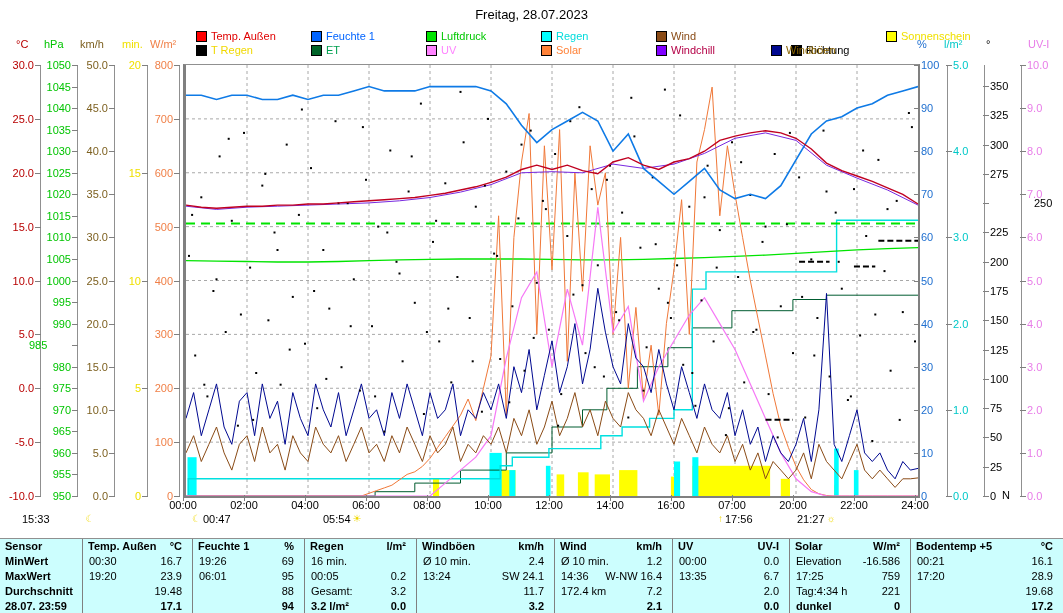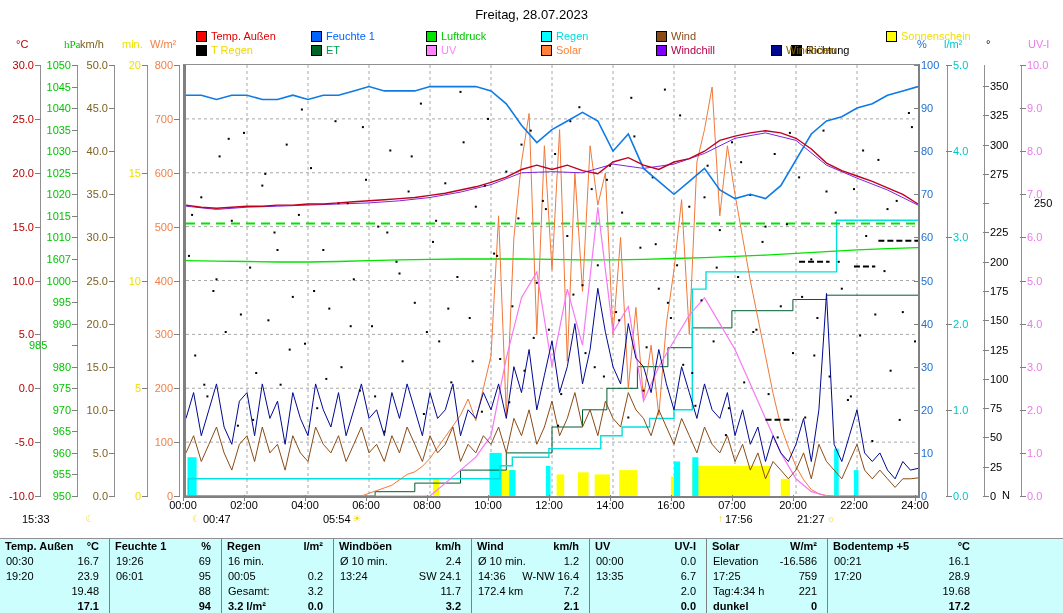--- a/index.html
+++ b/index.html
@@ -106,42 +106,42 @@
       <div class="ax-tick" style="width: 6px; left: 35px; top: 280.5px;"></div>
       <span class="ax-lab" style="color: rgb(184, 0, 0); top: 275.5px; left: -8px; width: 42px; text-align: right;">10.0</span>
       <div class="ax-tick" style="width: 6px; left: 35px; top: 334.375px;"></div>
       <span class="ax-lab" style="color: rgb(184, 0, 0); top: 329.375px; left: -8px; width: 42px; text-align: right;">5.0</span>
       <div class="ax-tick" style="width: 6px; left: 35px; top: 388.25px;"></div>
       <span class="ax-lab" style="color: rgb(184, 0, 0); top: 383.25px; left: -8px; width: 42px; text-align: right;">0.0</span>
       <div class="ax-tick" style="width: 6px; left: 35px; top: 442.125px;"></div>
       <span class="ax-lab" style="color: rgb(184, 0, 0); top: 437.125px; left: -8px; width: 42px; text-align: right;">-5.0</span>
       <div class="ax-tick" style="width: 6px; left: 35px; top: 496px;"></div>
       <span class="ax-lab" style="color: rgb(184, 0, 0); top: 491px; left: -8px; width: 42px; text-align: right;">-10.0</span>
-      <span class="ax-unit" style="left: 64px; color: rgb(0, 196, 0); font-family: Liberation Serif, serif;">hPa</span>
+      <span class="ax-unit" style="left: 44px; color: rgb(0, 196, 0);">hPa</span>
       <div class="ax-line" style="left: 77px; top: 65px; height: 431px;"></div>
       <div class="ax-tick" style="width: 6px; left: 72px; top: 65px;"></div>
       <span class="ax-lab" style="color: rgb(0, 196, 0); top: 60px; left: 29px; width: 42px; text-align: right;">1050</span>
       <div class="ax-tick" style="width: 6px; left: 72px; top: 86.55px;"></div>
       <span class="ax-lab" style="color: rgb(0, 196, 0); top: 81.55px; left: 29px; width: 42px; text-align: right;">1045</span>
       <div class="ax-tick" style="width: 6px; left: 72px; top: 108.1px;"></div>
       <span class="ax-lab" style="color: rgb(0, 196, 0); top: 103.1px; left: 29px; width: 42px; text-align: right;">1040</span>
       <div class="ax-tick" style="width: 6px; left: 72px; top: 129.65px;"></div>
       <span class="ax-lab" style="color: rgb(0, 196, 0); top: 124.65px; left: 29px; width: 42px; text-align: right;">1035</span>
       <div class="ax-tick" style="width: 6px; left: 72px; top: 151.2px;"></div>
       <span class="ax-lab" style="color: rgb(0, 196, 0); top: 146.2px; left: 29px; width: 42px; text-align: right;">1030</span>
       <div class="ax-tick" style="width: 6px; left: 72px; top: 172.75px;"></div>
       <span class="ax-lab" style="color: rgb(0, 196, 0); top: 167.75px; left: 29px; width: 42px; text-align: right;">1025</span>
       <div class="ax-tick" style="width: 6px; left: 72px; top: 194.3px;"></div>
       <span class="ax-lab" style="color: rgb(0, 196, 0); top: 189.3px; left: 29px; width: 42px; text-align: right;">1020</span>
       <div class="ax-tick" style="width: 6px; left: 72px; top: 215.85px;"></div>
       <span class="ax-lab" style="color: rgb(0, 196, 0); top: 210.85px; left: 29px; width: 42px; text-align: right;">1015</span>
       <div class="ax-tick" style="width: 6px; left: 72px; top: 237.4px;"></div>
       <span class="ax-lab" style="color: rgb(0, 196, 0); top: 232.4px; left: 29px; width: 42px; text-align: right;">1010</span>
       <div class="ax-tick" style="width: 6px; left: 72px; top: 258.95px;"></div>
-      <span class="ax-lab" style="color: rgb(0, 196, 0); top: 253.95px; left: 29px; width: 42px; text-align: right;">1607</span>
+      <span class="ax-lab" style="color: rgb(0, 196, 0); top: 253.95px; left: 29px; width: 42px; text-align: right;">1005</span>
       <div class="ax-tick" style="width: 6px; left: 72px; top: 280.5px;"></div>
       <span class="ax-lab" style="color: rgb(0, 196, 0); top: 275.5px; left: 29px; width: 42px; text-align: right;">1000</span>
       <div class="ax-tick" style="width: 6px; left: 72px; top: 302.05px;"></div>
       <span class="ax-lab" style="color: rgb(0, 196, 0); top: 297.05px; left: 29px; width: 42px; text-align: right;">995</span>
       <div class="ax-tick" style="width: 6px; left: 72px; top: 323.6px;"></div>
       <span class="ax-lab" style="color: rgb(0, 196, 0); top: 318.6px; left: 29px; width: 42px; text-align: right;">990</span>
       <div class="ax-tick" style="width: 6px; left: 72px; top: 345.15px;"></div>
       <span class="ax-lab" style="color: rgb(0, 196, 0); top: 340.15px; left: 29px; width: 42px; text-align: left;">985</span>
       <div class="ax-tick" style="width: 6px; left: 72px; top: 366.7px;"></div>
       <span class="ax-lab" style="color: rgb(0, 196, 0); top: 361.7px; left: 29px; width: 42px; text-align: right;">980</span>
@@ -587,20 +587,29 @@
       <div class="astro" style="left: 718px;">
         <span class="ic">↑</span>
         <span>17:56</span>
       </div>
       <div class="astro" style="left: 797px;">
         <span>21:27</span>
         <span class="ic">☼</span>
       </div>
     </div>
   <div id="table">
+      <div class="tcol" style="width: 83px;">
+        <div class="thead" style="padding: 0px 0px 0px 5px;">
+          <span>Sensor</span>
+        </div>
+        <div class="sensor-row">MinWert</div>
+        <div class="sensor-row">MaxWert</div>
+        <div class="sensor-row">Durchschnitt</div>
+        <div class="sensor-row">28.07. 23:59</div>
+      </div>
       <div class="tcol" style="width: 110px;">
         <div class="thead">
           <span>Temp. Außen</span>
           <span>°C</span>
         </div>
         <div class="trow">
           <span>00:30</span>
           <span>16.7</span>
         </div>
         <div class="trow">

